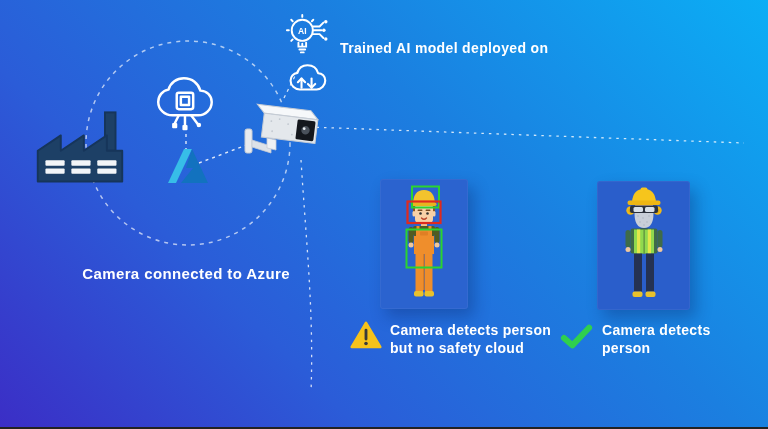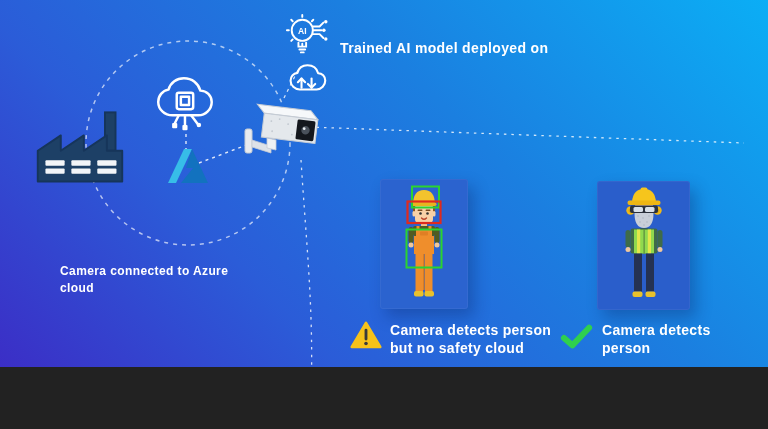--- a/index.html
+++ b/index.html
@@ -1,25 +1,25 @@
 <!DOCTYPE html>
 <html><head>
 <meta charset="utf-8">
 <style>
   html,body{margin:0;padding:0;background:#222;}
   .stage{
-    position:relative;width:768px;height:367px;overflow:hidden;
+    position:relative;width:768px;height:427px;overflow:hidden;
     background:linear-gradient(45deg,#3b2ec6 0%,#2b5cd8 30%,#1b7fe0 62%,#0baef5 100%);
     font-family:"Liberation Sans","DejaVu Sans",sans-serif;color:#fff;
   }
   .abs{position:absolute;}
   svg{display:block;overflow:visible;}
   .caption{font-size:14px;font-weight:700;letter-spacing:.3px;line-height:1.32;color:#fff;}
   .note{font-size:14px;font-weight:700;letter-spacing:.35px;line-height:1.5;color:#fff;}
-  .center-note{font-size:12px;font-weight:700;letter-spacing:.4px;line-height:1.45;color:#fff;text-align:left;}
+  .center-note{font-size:15px;font-weight:700;letter-spacing:.4px;line-height:1.45;color:#fff;text-align:right;}
   .panel{
     position:absolute;border-radius:3px;background:#2b63cf;
     box-shadow:6px 8px 16px rgba(8,25,90,.30), inset 0 0 0 1px rgba(255,255,255,.05);
   }
   .panel.right{background:#2a5ecb;}
   .person{position:absolute;left:50%;transform:translateX(-50%);bottom:3px;}
 </style>
 </head>
 <body>
 
@@ -112,21 +112,20 @@
         <polyline points="24,26 28,30 32,26"></polyline>
     </g>
   </svg>
 
   <div class="abs note" style="left:340px;top:38px;width:240px;">
     <div>Trained AI model deployed on</div>
   </div>
 
   <div class="abs center-note" style="left:60px;top:263px;width:230px;">
     <div>Camera connected to Azure</div>
-    <div>cloud</div>
   </div>
 
   <div class="panel" style="left:380px;top:179px;width:88px;height:130px;">
     <svg class="person" width="70" height="122" viewBox="0 0 70 122">
       <rect x="24" y="22" width="3.5" height="9" fill="#8a5526"></rect>
       <rect x="42.5" y="22" width="3.5" height="9" fill="#8a5526"></rect>
       <rect x="26" y="20" width="18" height="19" rx="4" fill="#f8d0a6"></rect>
       <rect x="23.5" y="27" width="3" height="5.5" rx="1.5" fill="#f8d0a6"></rect>
       <rect x="43.5" y="27" width="3" height="5.5" rx="1.5" fill="#f8d0a6"></rect>
       <path d="M24,21 Q24,6 35,6 Q46,6 46,21 Z" fill="#f3c32d"></path>

